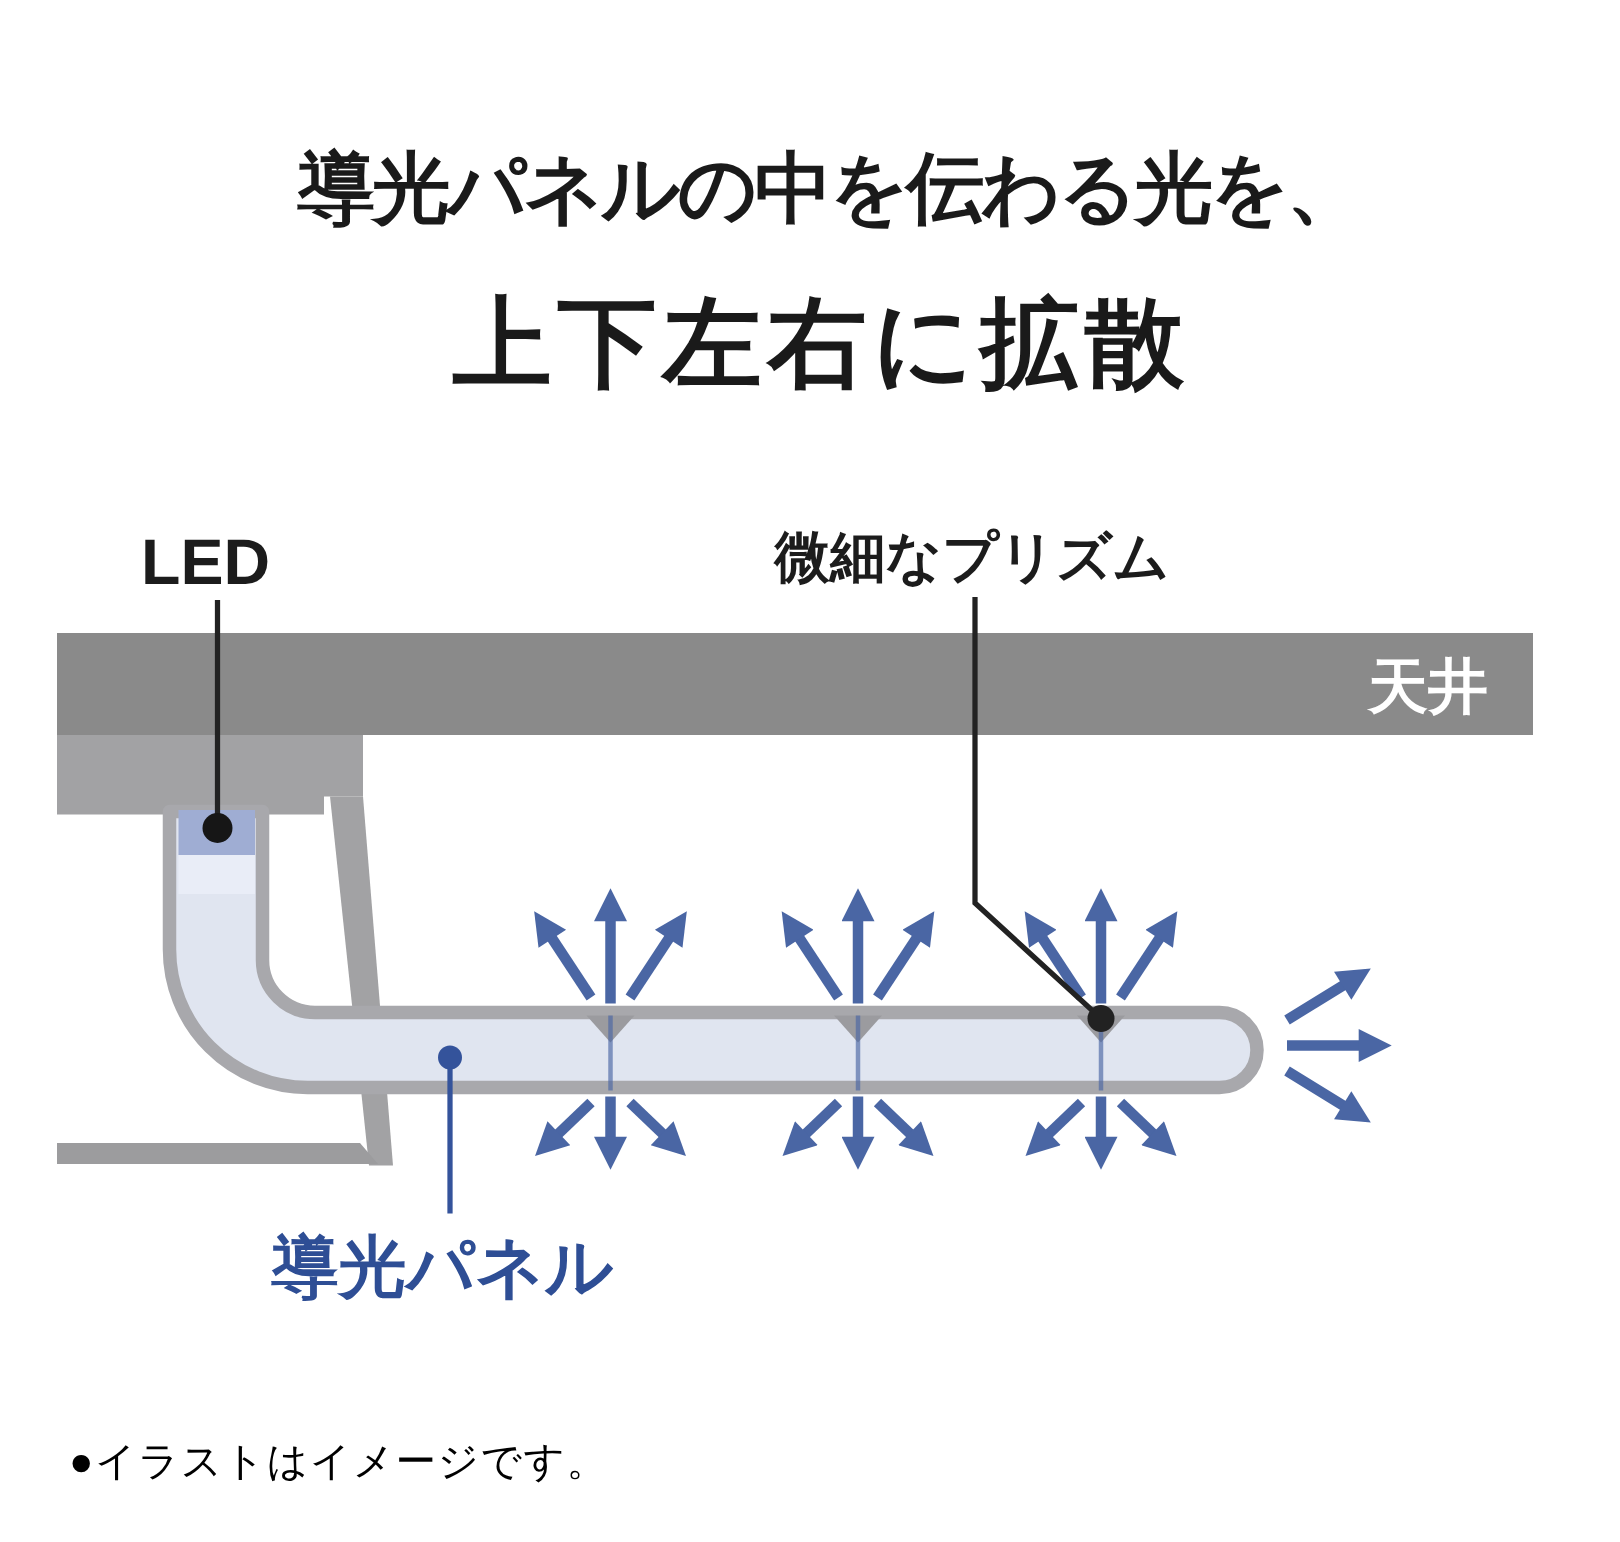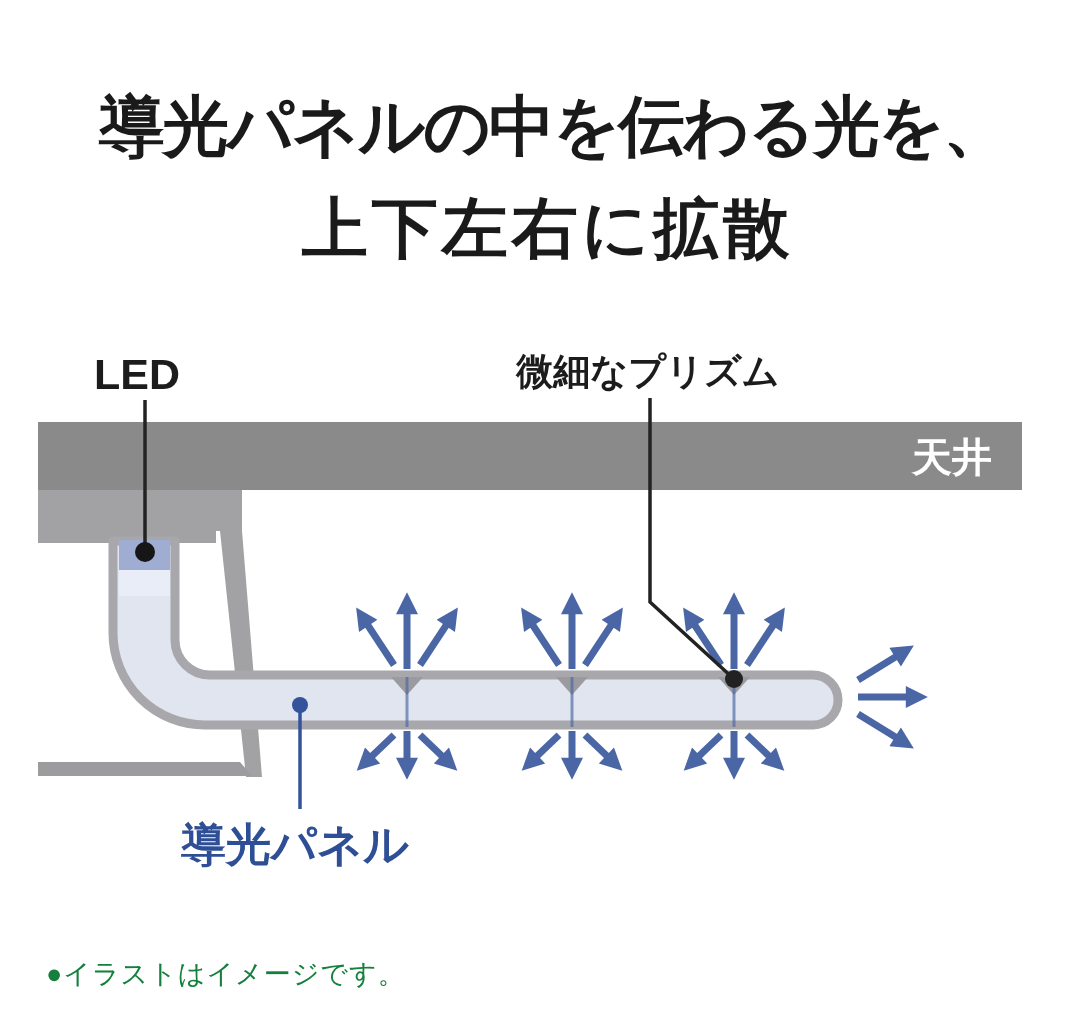--- a/index.html
+++ b/index.html
@@ -4,25 +4,25 @@
 <style>
   html,body{margin:0;padding:0;background:#fff;}
   .stage{
     position:relative;width:1080px;height:1028px;background:#ffffff;
     font-family:"Liberation Sans","DejaVu Sans",sans-serif;overflow:hidden;
   }
   .title{
     position:absolute;top:74px;left:0;width:100%;text-align:center;
     color:#1a1a1a;font-weight:800;
   }
-  .title .line1{font-size:66px;line-height:104px;letter-spacing:-2px;margin-left:26px;}
+  .title .line1{font-size:52px;line-height:104px;letter-spacing:-2px;margin-left:26px;}
   .title .line2{font-size:66px;line-height:100px;letter-spacing:4px;padding-left:15px;}
   .diagram{position:absolute;left:0;top:0;width:1080px;height:1028px;}
   .note{
-    position:absolute;left:46px;top:956px;font-size:27px;color:#15803d;
+    position:absolute;left:46px;top:956px;font-size:27px;color:#000000;
     letter-spacing:1px;
   }
   text{font-family:"Liberation Sans","DejaVu Sans",sans-serif;}
   .lbl-dark{fill:#1c1c1c;font-weight:bold;}
   .lbl-white{fill:#ffffff;font-weight:bold;}
   .lbl-blue{fill:#2e4e95;font-weight:bold;}
   .arrow{stroke:#4a66a4;stroke-width:7;fill:none;}
   .shaft{stroke:#4a66a4;stroke-width:3;opacity:.65;}
   .leader-dark{stroke:#222222;stroke-width:3.5;fill:none;}
   .leader-blue{stroke:#34539b;stroke-width:3.5;fill:none;}

